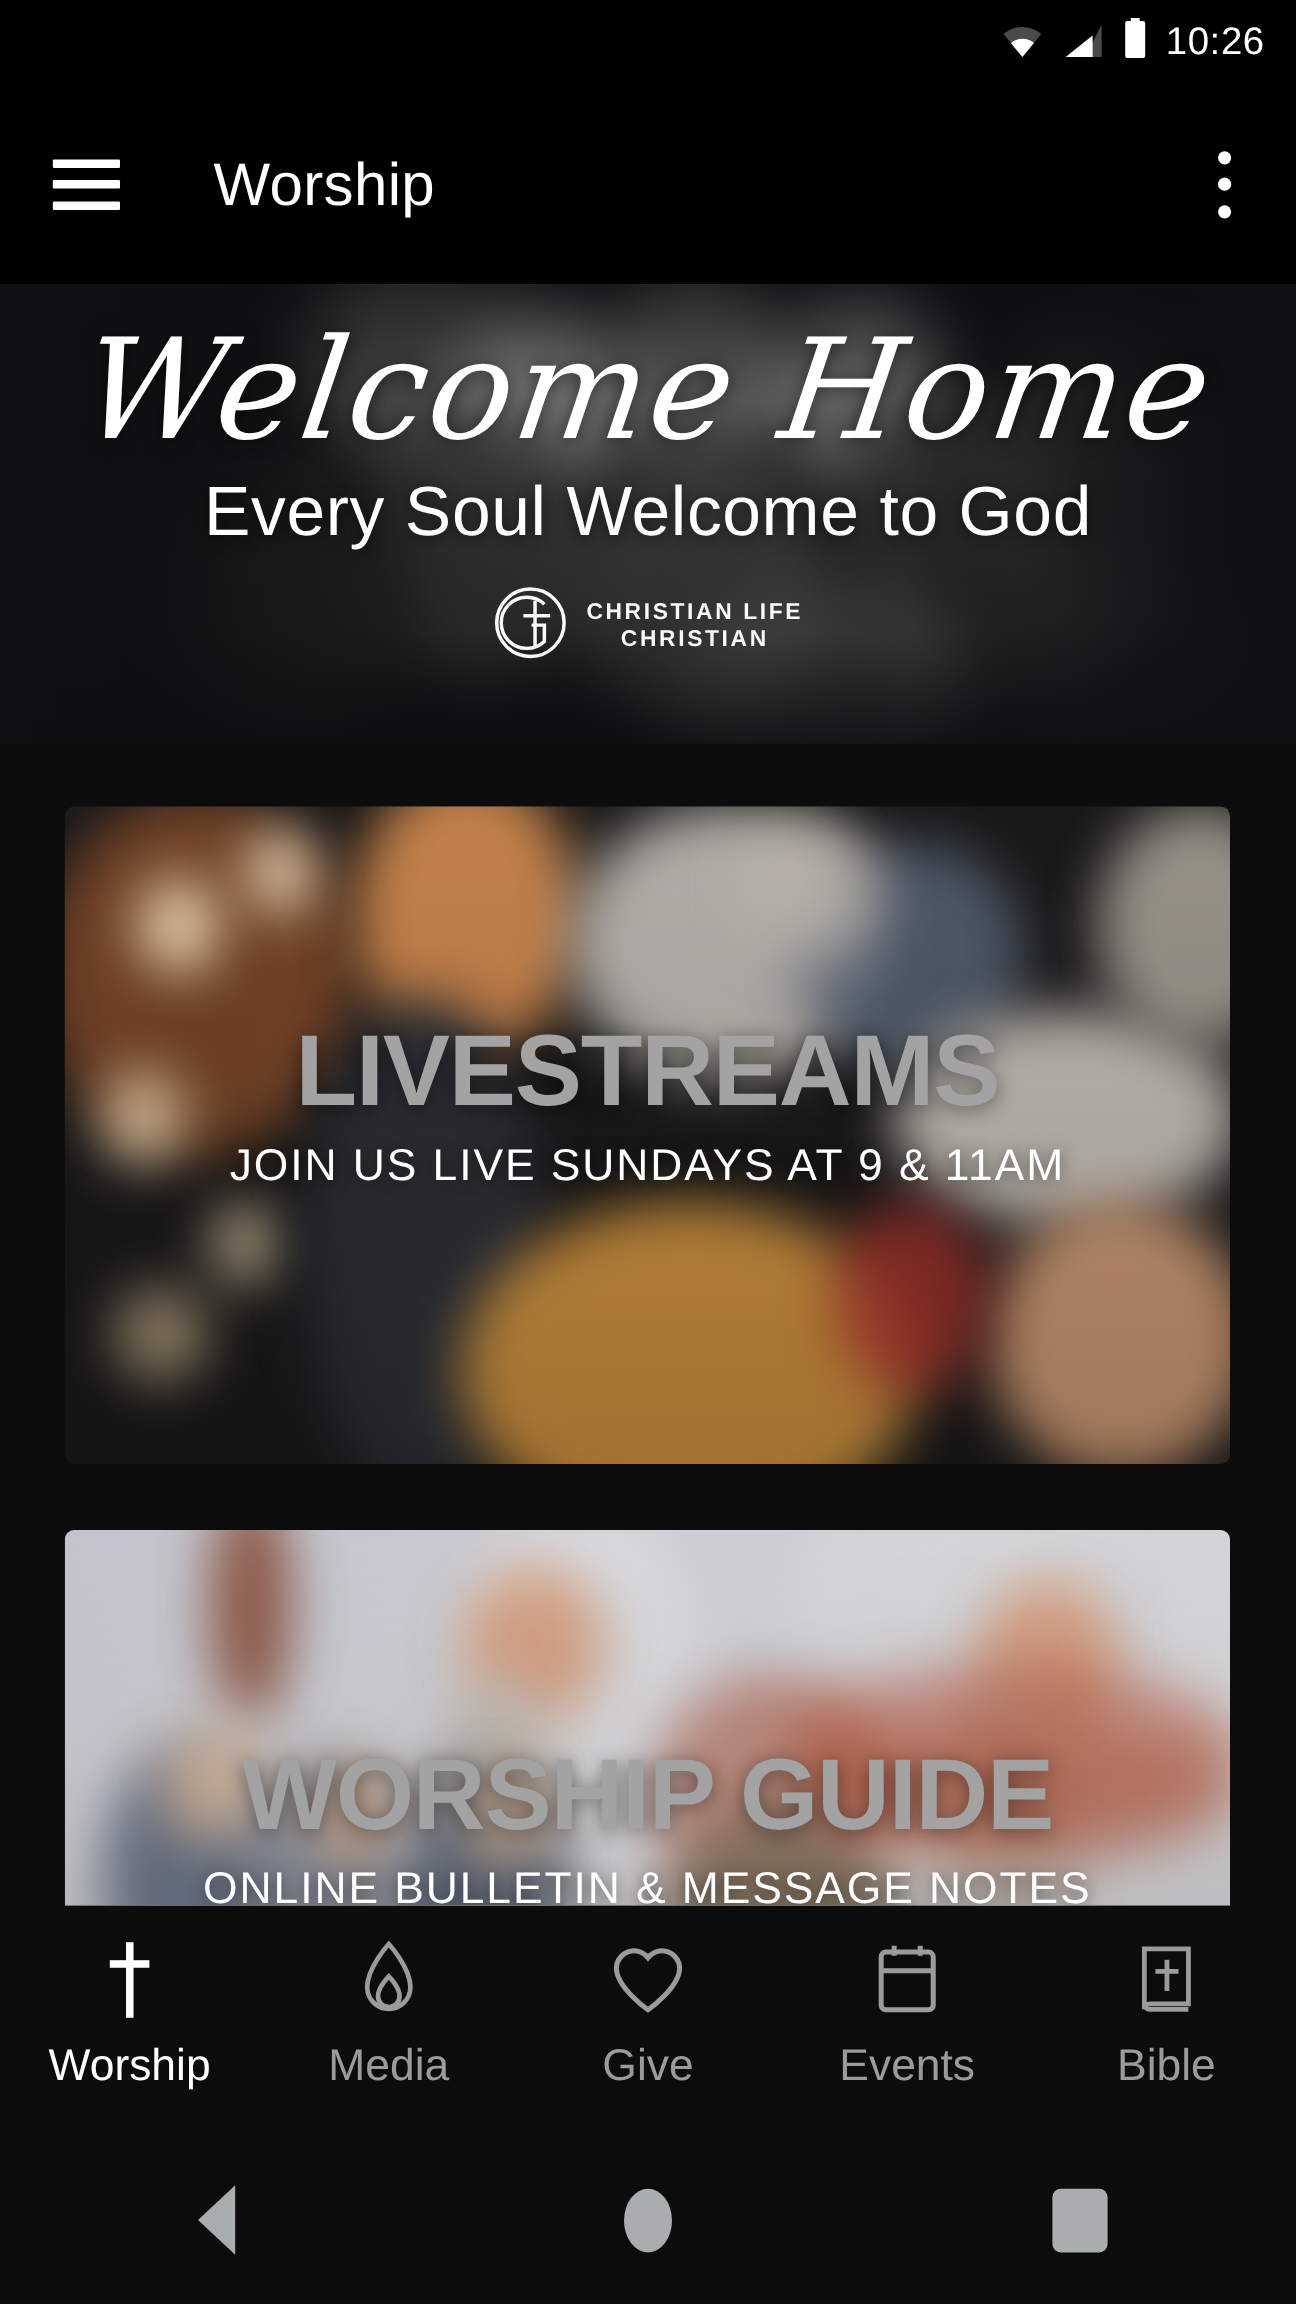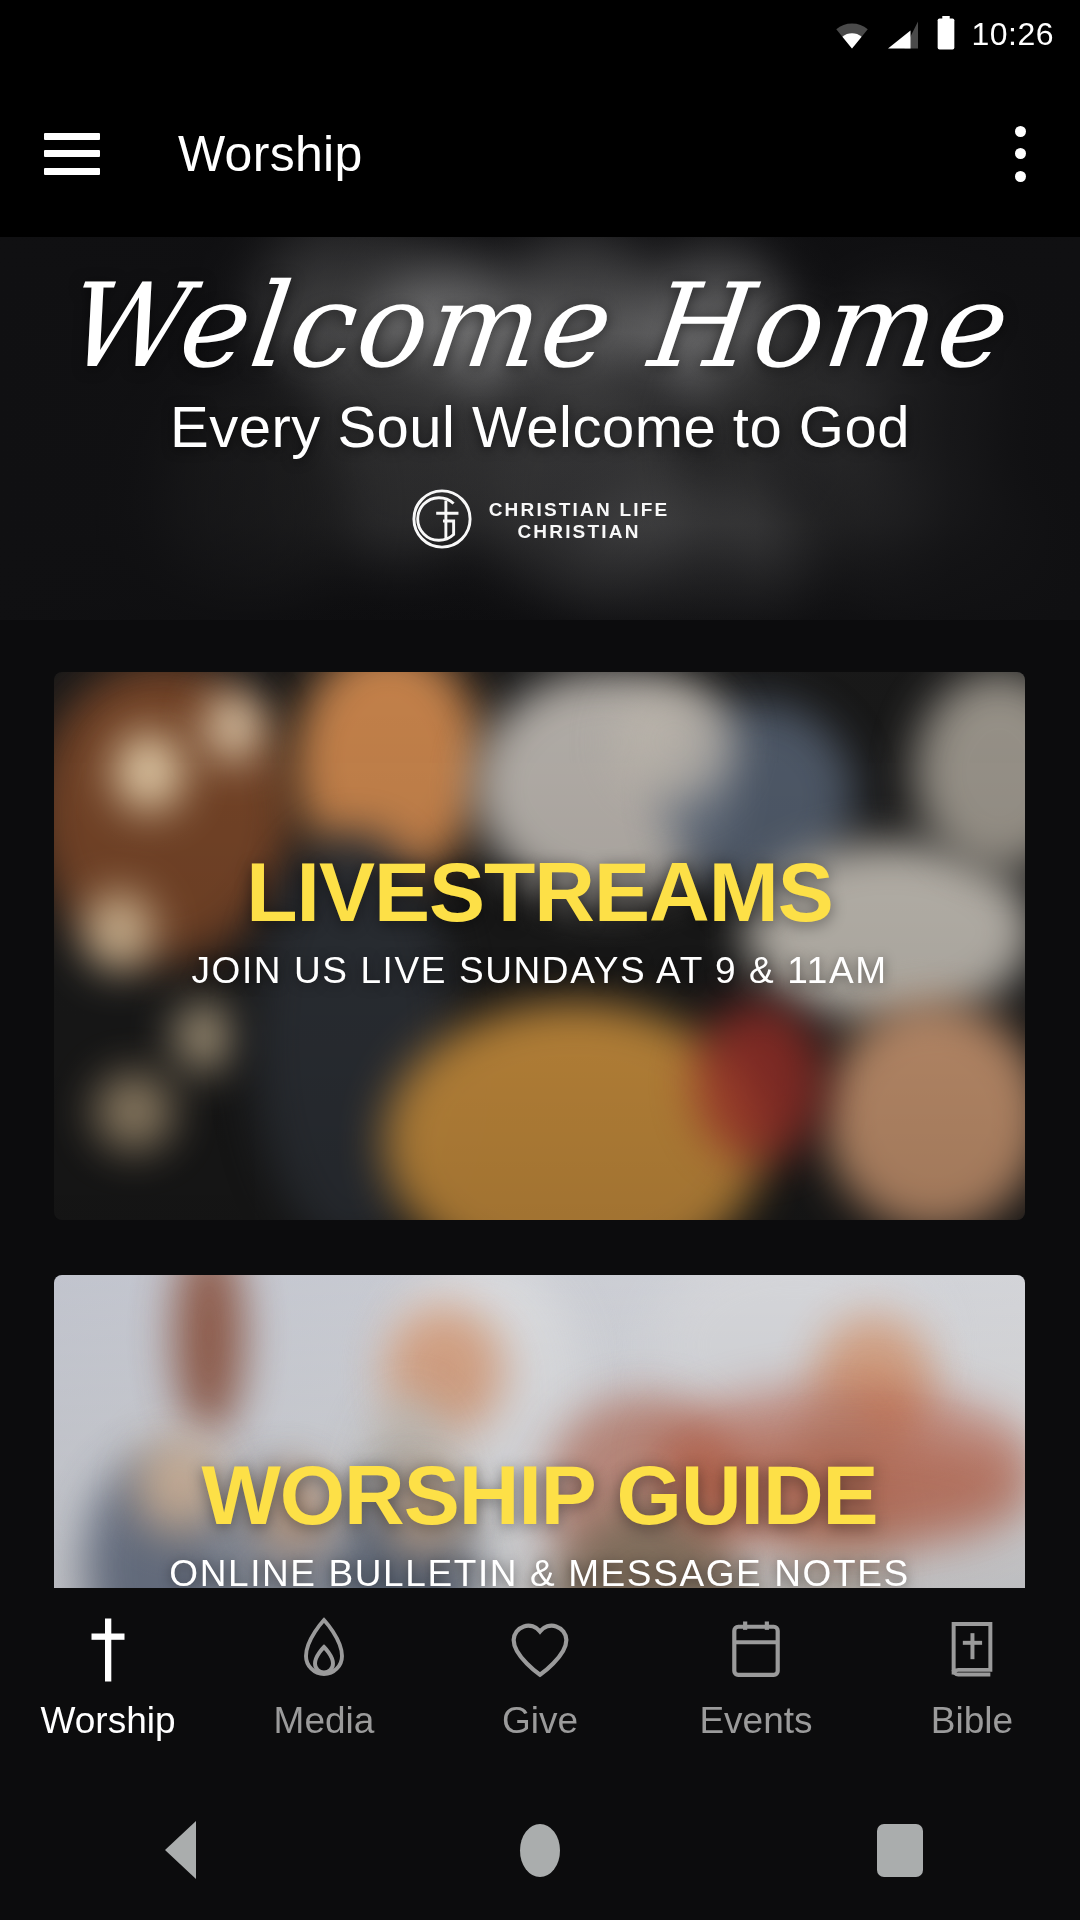--- a/index.html
+++ b/index.html
@@ -94,21 +94,21 @@
   .card-photo { position:absolute; inset:0; overflow:hidden; }
   .card-photo .blob { position:absolute; border-radius:50%; filter:blur(22px); }
   .card-shade { position:absolute; inset:0; background:linear-gradient(180deg, rgba(0,0,0,.06) 0%, rgba(0,0,0,.12) 45%, rgba(0,0,0,.22) 100%); }
   .card-text {
     position:absolute; left:0; right:0; display:flex;
     flex-direction:column; align-items:center;
   }
   .card-1 .card-text { top:178px; }
   .card-2 .card-text { top:178px;text-align:center; }
   .card-title {
-    color:#fde047; font-weight:bold; font-size:84px; line-height:1;
+    color:#a3a3a3; font-weight:bold; font-size:84px; line-height:1;
     font-family:"Liberation Sans", sans-serif; letter-spacing:-1px;
     text-shadow:0 3px 16px rgba(0,0,0,.45);
   }
   .card-sub {
     color:#fff; font-size:37px; margin-top:16px; font-weight:300;
     font-family:"Liberation Sans", sans-serif; letter-spacing:1.6px;
     text-shadow:0 2px 12px rgba(0,0,0,.5);
   }
 
   

